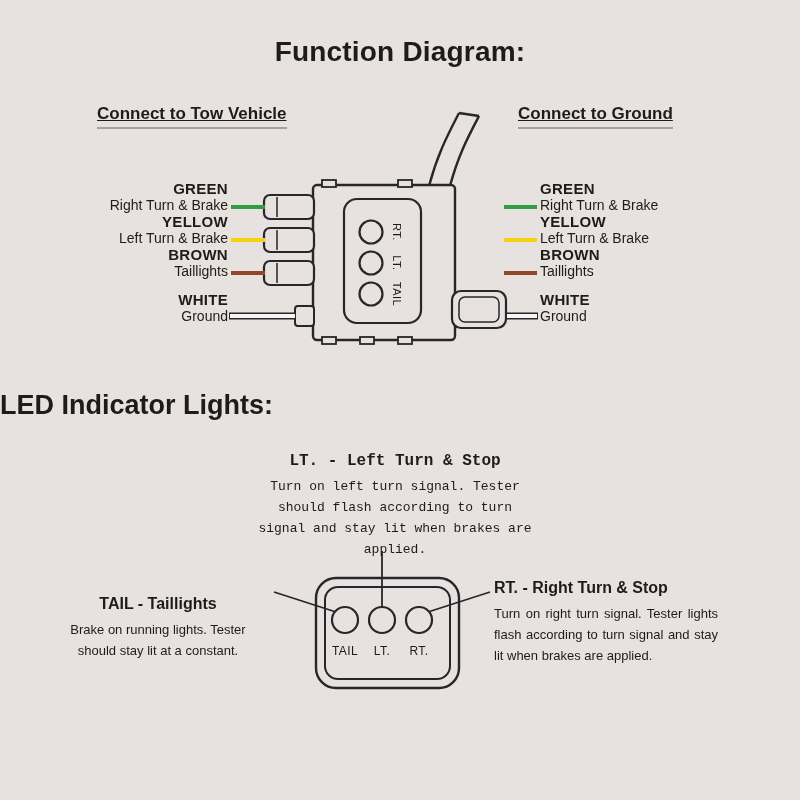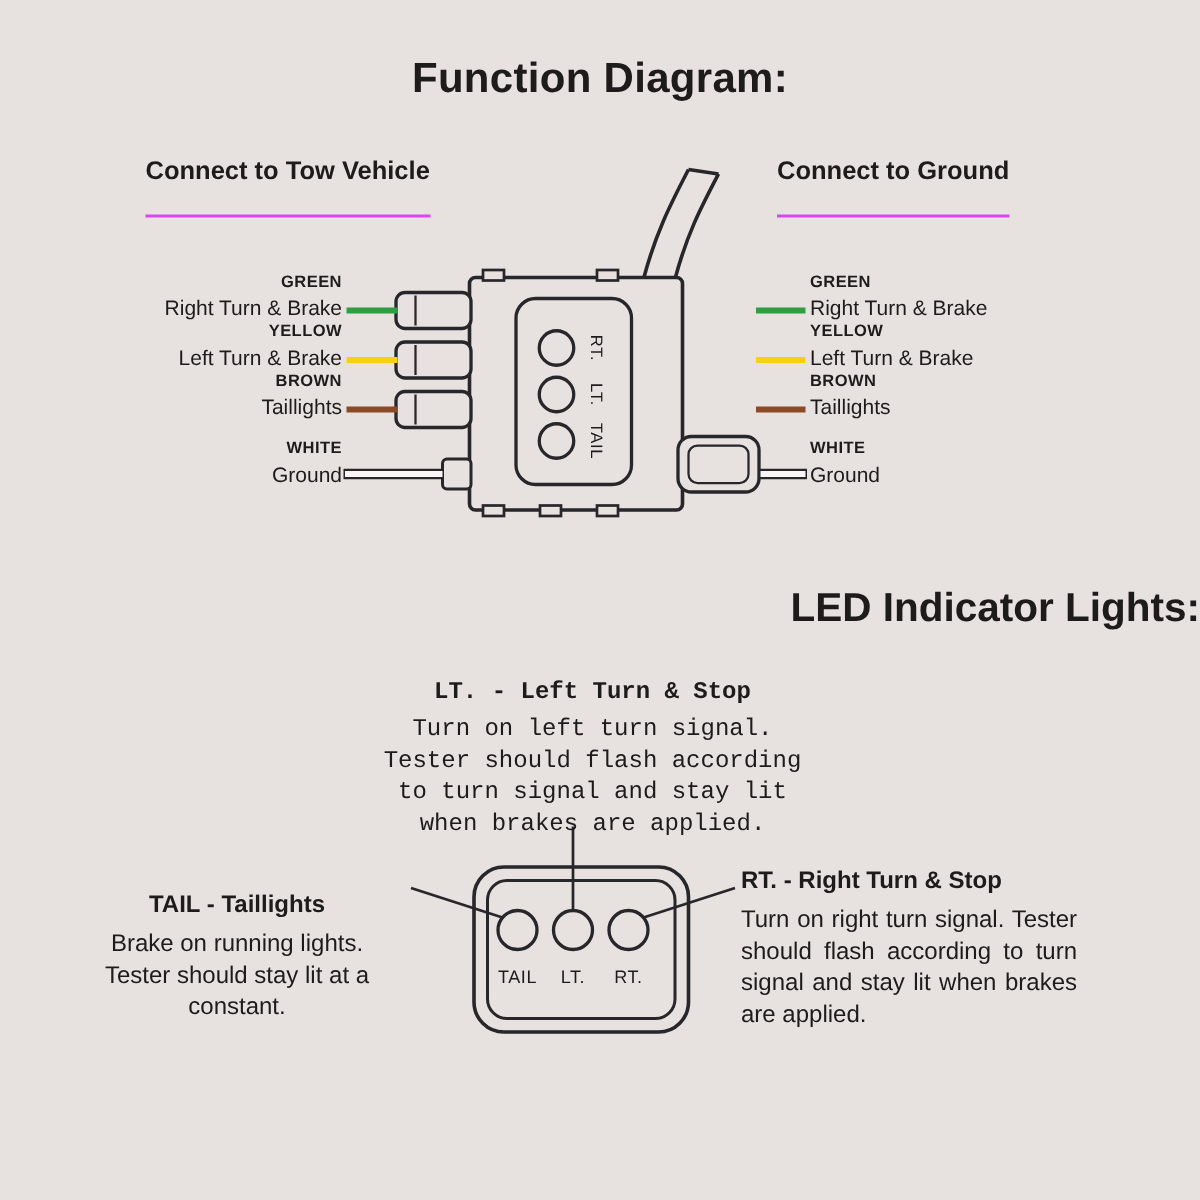--- a/index.html
+++ b/index.html
@@ -8,39 +8,39 @@
     position:relative; width:800px; height:800px; margin:0 auto;
     background:#e7e1e0; color:#1d1c1a; overflow:hidden;
     font-family:"Liberation Sans", sans-serif;
   }
   svg.artwork { position:absolute; left:0; top:0; }
   .abs { position:absolute; }
 
   .fd-title { top:36px; left:0; width:800px; text-align:center;
               font-size:28px; font-weight:bold; letter-spacing:0.2px; }
   .col-heading { top:104px; font-size:17px; font-weight:bold; }
-  .col-heading .ul { display:inline-block; border-bottom:2px solid #d946ef; padding-bottom:19px; }
+  .col-heading .ul { display:inline-block; border-bottom:2px solid #a3a3a3; padding-bottom:3px;text-decoration:underline; }
   #tow-heading { left:97px; }
   #trailer-heading { left:518px; }
 
   .wire-group { line-height:17px; }
-  .wire-group .wname { font-weight:bold; font-size:11px; letter-spacing:0.3px; }
+  .wire-group .wname { font-weight:bold; font-size:15px; letter-spacing:0.3px; }
   .wire-group .wfn   { font-size:14px; }
   .wire-left  { left:0; width:228px; text-align:right; }
   .wire-right { left:540px; width:240px; text-align:left; }
 
   .led-rot { position:absolute; width:30px; height:16px; line-height:16px;
              text-align:center; font-size:11px; letter-spacing:0.5px;
              transform:rotate(90deg); }
 
-  .sec2-title { top:390px; left:0; width:800px; text-align:right;
+  .sec2-title { top:390px; left:0; width:800px; text-align:left;
                 font-size:27px; font-weight:bold; }
 
   .callout h3 { font-size:16px; font-weight:bold; margin-bottom:6px; }
-  .callout p  { font-size:16px; line-height:21px; }
+  .callout p  { font-size:13px; line-height:21px; }
   #lt-callout   { left:252px; width:286px; top:452px; text-align:center;font-family:Liberation Mono, monospace; }
   #tail-callout { left:52px;  width:212px; top:595px; text-align:center; }
   #rt-callout   { left:494px; width:224px; top:579px; }
   #rt-callout p { text-align:justify; }
 
   .dev-label { position:absolute; width:40px; text-align:center; top:644px;
                font-size:12px; letter-spacing:0.4px; }
 </style>
 </head>
 <body>
@@ -162,20 +162,20 @@
     <p>Turn on left turn signal.  Tester should flash according to turn signal and stay lit when brakes are applied.</p>
   </div>
 
   <div class="abs callout" id="tail-callout">
     <h3>TAIL - Taillights</h3>
     <p>Brake on running lights. Tester should stay lit at a constant.</p>
   </div>
 
   <div class="abs callout" id="rt-callout">
     <h3>RT. - Right Turn &amp; Stop</h3>
-    <p>Turn on right turn signal.  Tester should flash according to turn signal and stay lit when brakes are applied.</p>
+    <p>Turn on right turn signal.  Tester lights flash according to turn signal and stay lit when brakes are applied.</p>
   </div>
 
   <span class="dev-label" style="left:325px">TAIL</span>
   <span class="dev-label" style="left:362px">LT.</span>
   <span class="dev-label" style="left:399px">RT.</span>
 
 </div>
 
 </body></html>

